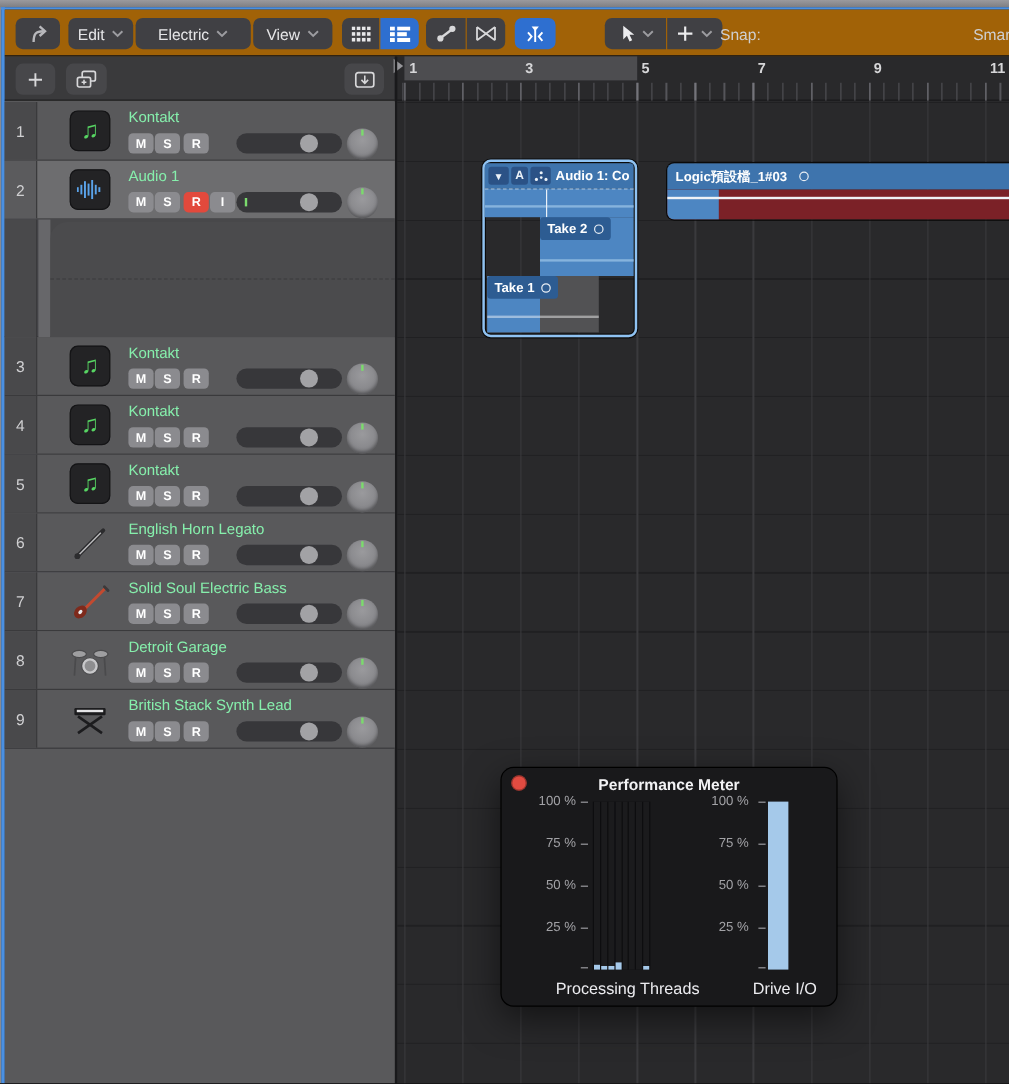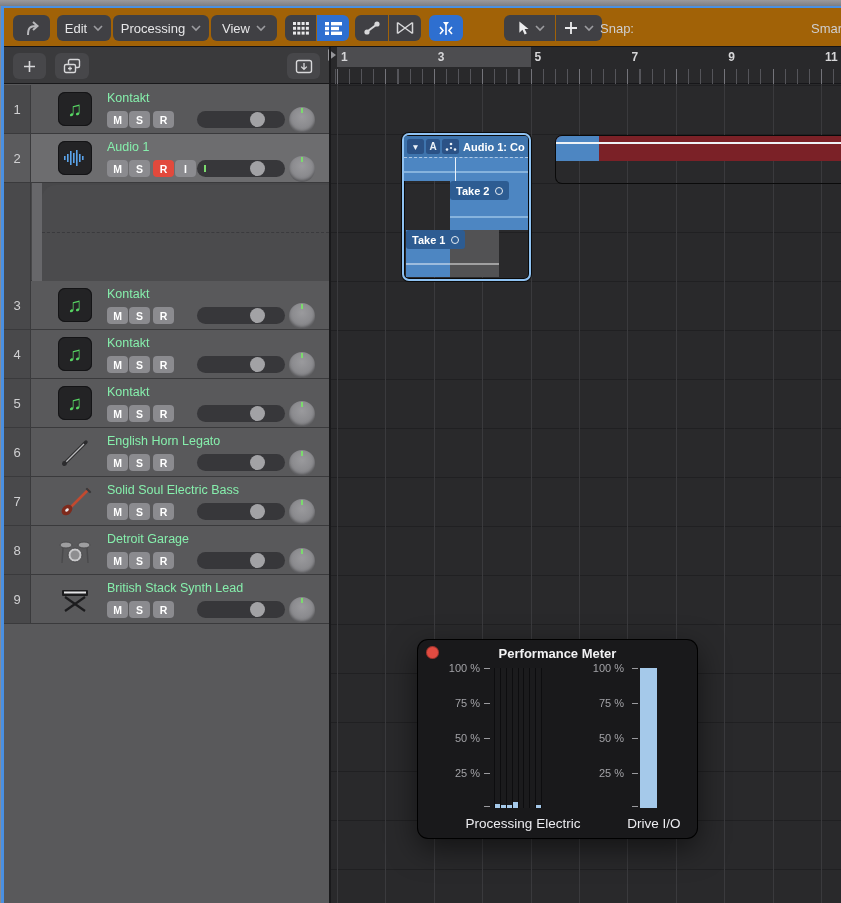--- a/index.html
+++ b/index.html
@@ -133,21 +133,21 @@
     </div>
     <div class="tb" style="left:53px;width:54px;">
       <span class="lbl">Edit</span>
       <span>
           <svg class="chev" viewBox="0 0 10 7">
             <polyline points="1,1 5,5 9,1" stroke="#9c9ca0" stroke-width="1.6" fill="none"></polyline>
           </svg>
         </span>
     </div>
     <div class="tb" style="left:109px;width:96px;">
-      <span class="lbl">Processing</span>
+      <span class="lbl">Electric</span>
       <span>
           <svg class="chev" viewBox="0 0 10 7">
             <polyline points="1,1 5,5 9,1" stroke="#9c9ca0" stroke-width="1.6" fill="none"></polyline>
           </svg>
         </span>
     </div>
     <div class="tb" style="left:207px;width:66px;">
       <span class="lbl">View</span>
       <span>
           <svg class="chev" viewBox="0 0 10 7">
@@ -495,20 +495,24 @@
         <div class="bluepart"></div>
         <div class="wline"></div>
         <div class="chip">
           <span>Take 1</span>
           <span class="circle"></span>
         </div>
       </div>
     </div>
 
     <div class="red-region">
+      <div class="rr-head">
+        <span class="rr-title">Logic預設檔_1#03</span>
+        <span class="circle"></span>
+      </div>
       <div class="rr-body">
         <div class="rr-blue"></div>
         <div class="rr-line"></div>
       </div>
     </div>
 
     <div class="pm" style="left:87px;top:556px;">
       <div class="pm-close"></div>
       <div class="pm-title">Performance Meter</div>
 
@@ -554,17 +558,17 @@
       <div class="pm-sc" style="left:162px;top:127px;">25 %</div>
       <div class="pm-tick" style="left:214px;top:28px;"></div>
       <div class="pm-tick" style="left:214px;top:63px;"></div>
       <div class="pm-tick" style="left:214px;top:98px;"></div>
       <div class="pm-tick" style="left:214px;top:133px;"></div>
       <div class="pm-tick" style="left:214px;top:166px;"></div>
       <div class="drive">
           <div class="drive-bar" style="height: 140px;"></div>
         </div>
 
-      <div class="pm-label" style="left:10px;width:190px;">Processing Electric</div>
+      <div class="pm-label" style="left:10px;width:190px;">Processing Threads</div>
       <div class="pm-label" style="left:198px;width:76px;">Drive I/O</div>
     </div>
   </div>
 </div>
 
 </body></html>

